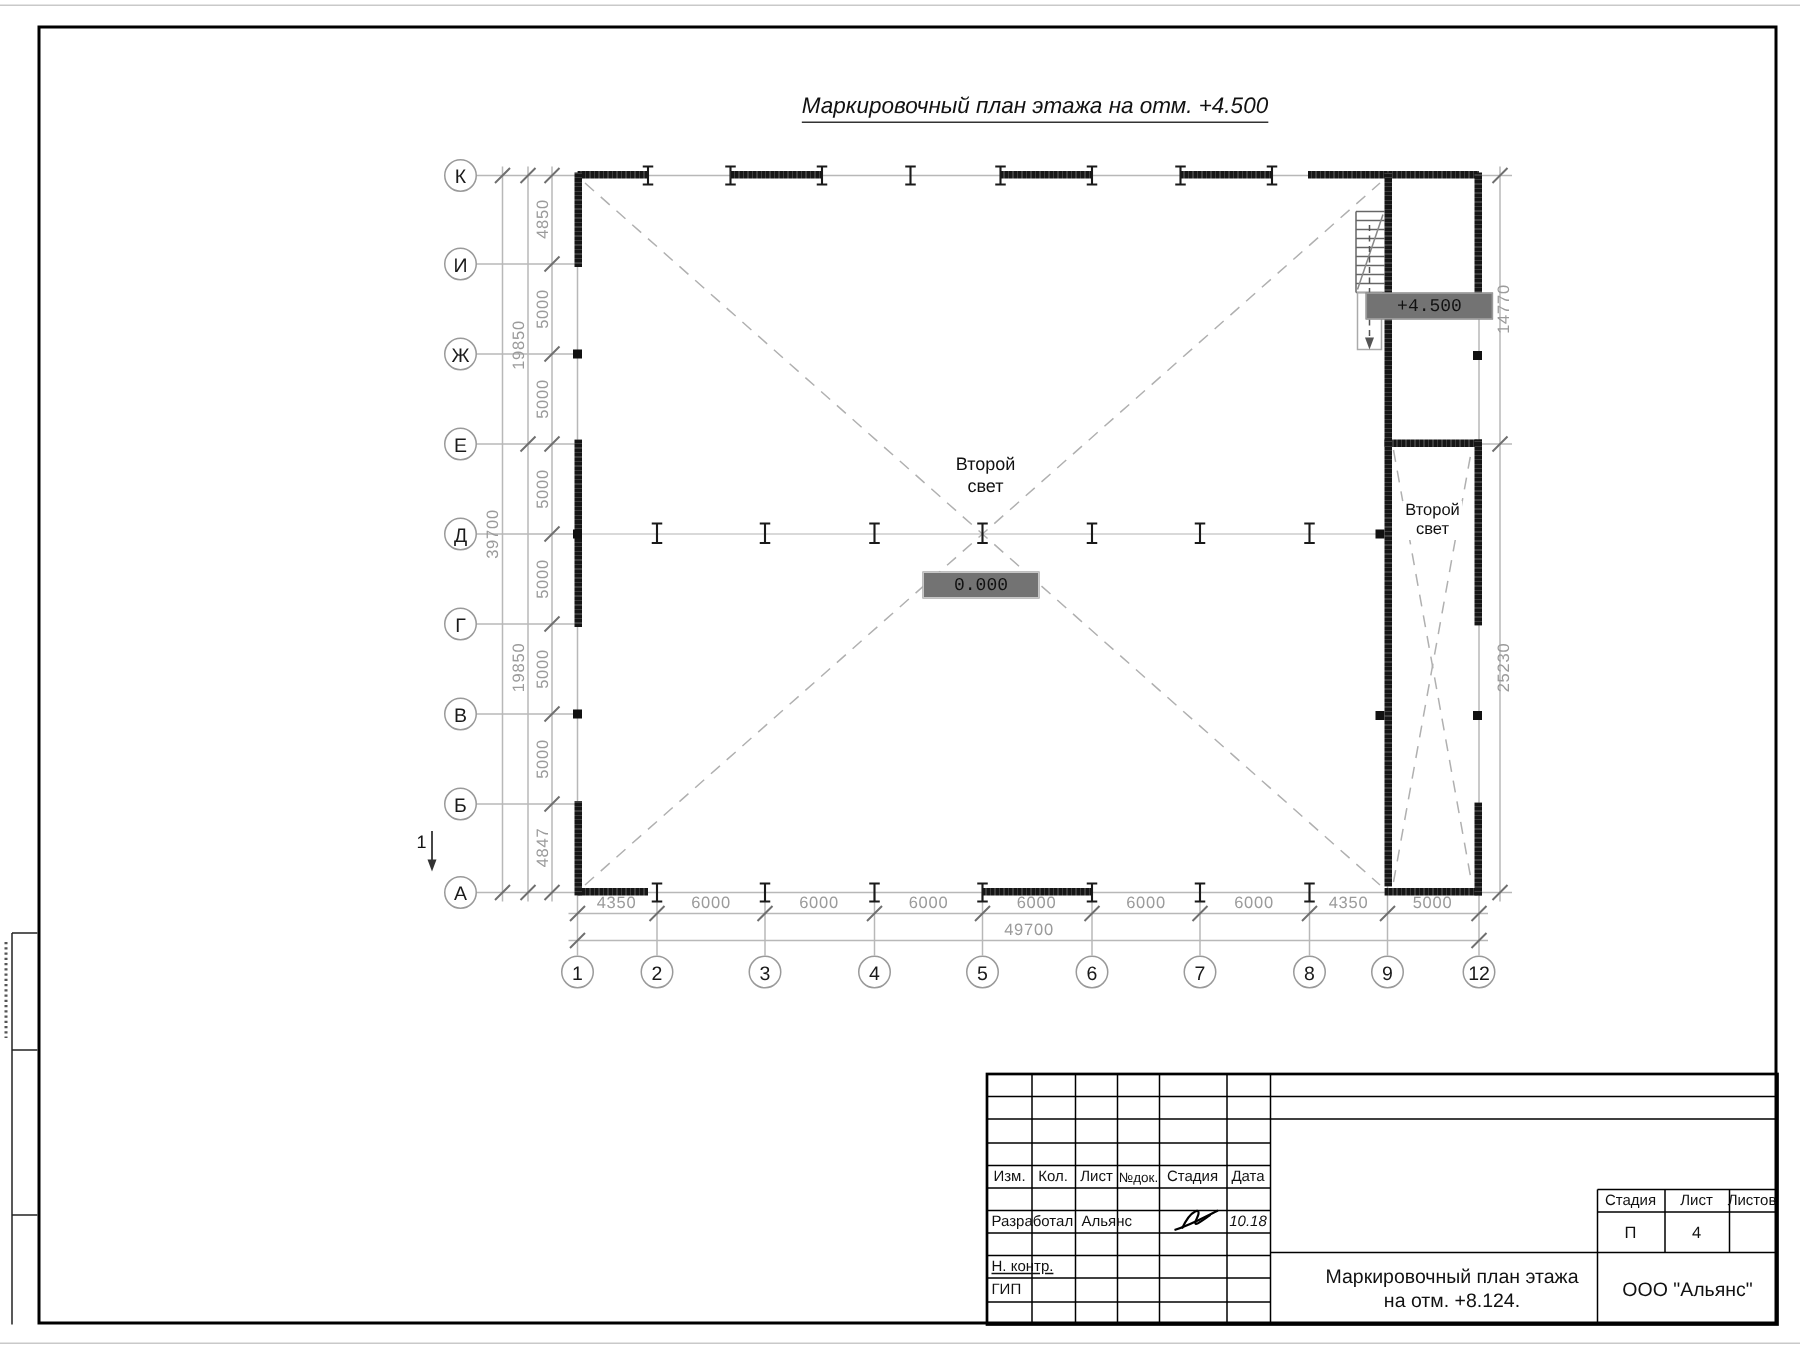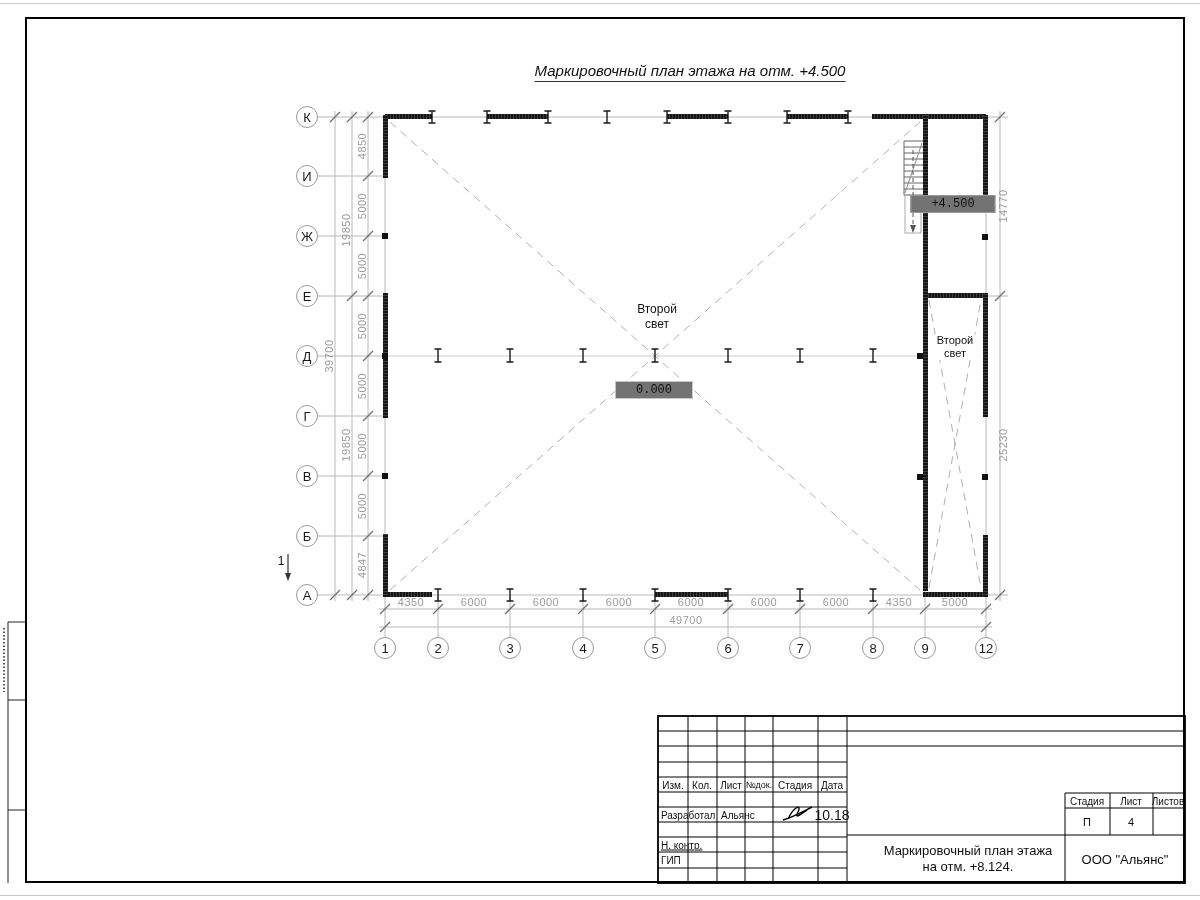--- a/index.html
+++ b/index.html
@@ -291,21 +291,21 @@
   <div class="lbl sec-num" style="left:281px;top:561px;">1</div>
 
   <div class="lbl tb" style="left:673px;top:785px;">Изм.</div>
   <div class="lbl tb" style="left:702px;top:785px;">Кол.</div>
   <div class="lbl tb" style="left:731px;top:785px;">Лист</div>
   <div class="lbl tb" style="left:759px;top:785px;font-size:9px;">№док.</div>
   <div class="lbl tb" style="left:795px;top:785px;">Стадия</div>
   <div class="lbl tb" style="left:832px;top:785px;">Дата</div>
   <div class="lbl-l tb" style="left:661px;top:815px;">Разработал</div>
   <div class="lbl-l tb" style="left:721px;top:815px;">Альянс</div>
-  <div class="lbl tb" style="left:832px;top:815px;font-size:14px;">10.18</div>
+  <div class="lbl tb" style="left:832px;top:815px;font-size:10px;font-style:italic;">10.18</div>
   <div class="lbl-l tb" style="left:661px;top:845px;text-decoration:underline;">Н. контр.</div>
   <div class="lbl-l tb" style="left:661px;top:860px;">ГИП</div>
   <div class="lbl tb" style="left:1087px;top:801px;">Стадия</div>
   <div class="lbl tb" style="left:1131px;top:801px;">Лист</div>
   <div class="lbl tb" style="left:1168px;top:801px;">Листов</div>
   <div class="lbl tb" style="left:1087px;top:822px;font-size:11px;">П</div>
   <div class="lbl tb" style="left:1131px;top:822px;font-size:11px;">4</div>
   <div class="lbl tb-big" style="left:968px;top:859px;">
     <span>Маркировочный план этажа</span><br>
     <span>на отм. +8.124.</span>

